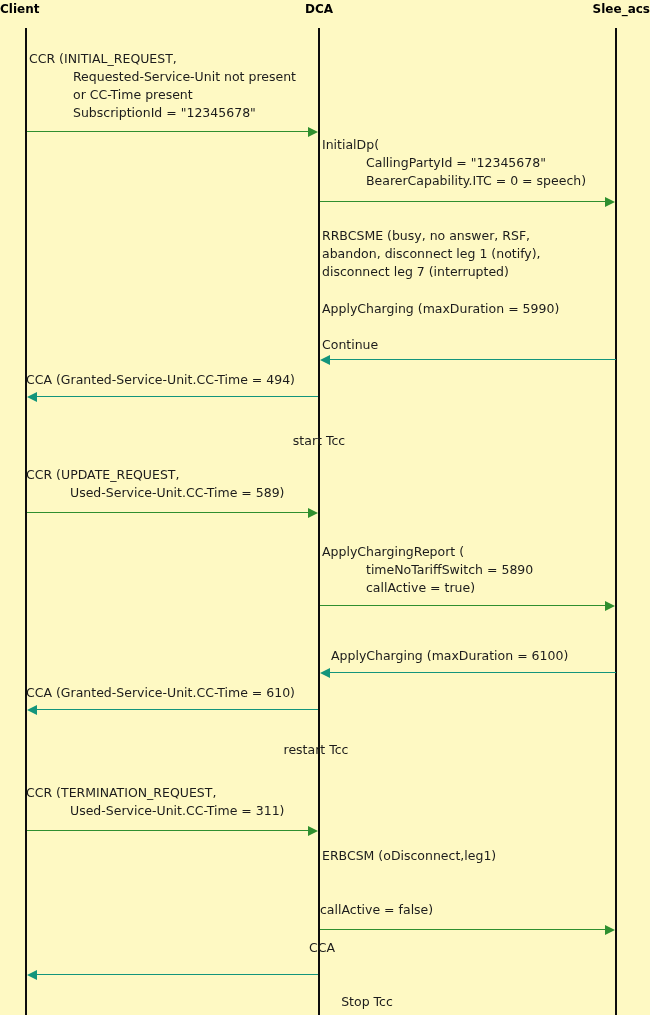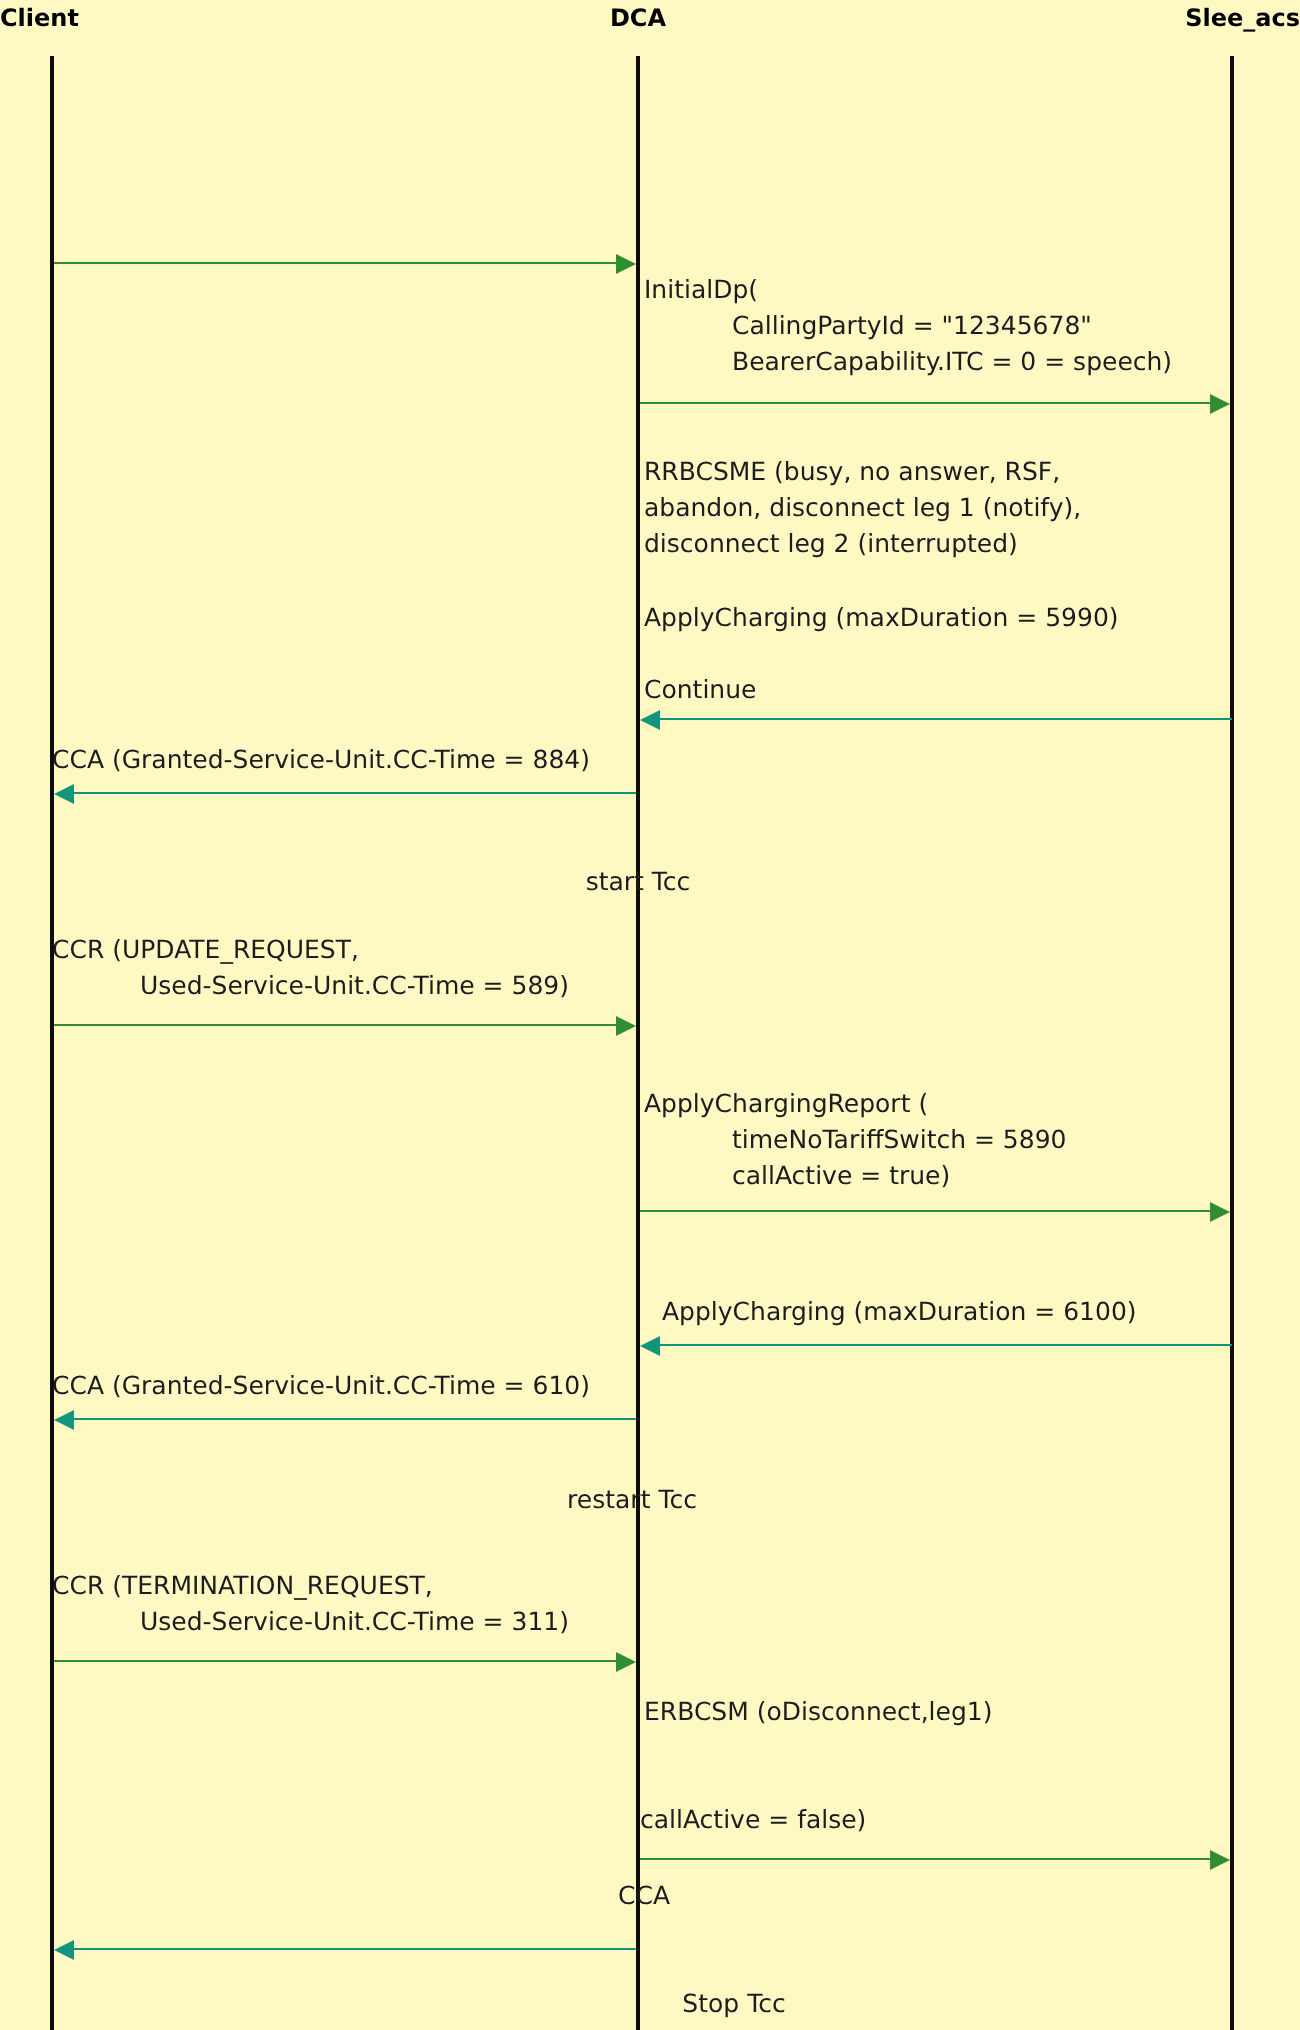--- a/index.html
+++ b/index.html
@@ -82,36 +82,37 @@
 <div id="diagram">
 
   <div class="participant-label anchor-left" style="left:0px;">Client</div>
   <div class="participant-label anchor-mid" style="left:319px;">DCA</div>
   <div class="participant-label anchor-right" style="left:650px;">Slee_acs</div>
 
   <div class="lifeline" style="left:25px;  height:987px;"></div>
   <div class="lifeline" style="left:318px; height:987px;"></div>
   <div class="lifeline" style="left:615px; height:987px;"></div>
 
+  <div class="msg-text" style="left:29px; top:50px;"><span>CCR (INITIAL_REQUEST,</span><br><span class="indent-1">Requested-Service-Unit not present</span><br><span class="indent-1">or CC-Time present</span><br><span class="indent-1">SubscriptionId = "12345678"</span></div>
   <div class="msg-line" style="left:27px; top:131px; width:281px;"></div>
   <div class="arrow-head right" style="left:308px; top:127px;"></div>
 
   <div class="msg-text" style="left:322px; top:136px;"><span>InitialDp(</span><br><span class="indent-1">CallingPartyId = "12345678"</span><br><span class="indent-1">BearerCapability.ITC = 0 = speech)</span></div>
   <div class="msg-line" style="left:320px; top:201px; width:285px;"></div>
   <div class="arrow-head right" style="left:605px; top:197px;"></div>
 
-  <div class="msg-text" style="left:322px; top:227px;"><span>RRBCSME (busy, no answer, RSF,</span><br><span>abandon, disconnect leg 1 (notify),</span><br><span>disconnect leg 2 (interrupted)</span></div>
+  <div class="msg-text" style="left:322px; top:227px;"><span>RRBCSME (busy, no answer, RSF,</span><br><span>abandon, disconnect leg 1 (notify),</span><br><span>disconnect leg 7 (interrupted)</span></div>
 
   <div class="msg-text" style="left:322px; top:300px;"><span>ApplyCharging (maxDuration = 5990)</span></div>
 
   <div class="msg-text" style="left:322px; top:336px;"><span>Continue</span></div>
   <div class="msg-line ret" style="left:330px; top:359px; width:286px;"></div>
   <div class="arrow-head left" style="left:320px; top:355px;"></div>
 
-  <div class="msg-text" style="left:26px; top:371px;"><span>CCA (Granted-Service-Unit.CC-Time = 884)</span></div>
+  <div class="msg-text" style="left:26px; top:371px;"><span>CCA (Granted-Service-Unit.CC-Time = 494)</span></div>
   <div class="msg-line ret" style="left:37px; top:396px; width:281px;"></div>
   <div class="arrow-head left" style="left:27px; top:392px;"></div>
 
   <div class="msg-text centered" style="left:319px; top:432px;"><span>start Tcc</span></div>
 
   <div class="msg-text" style="left:26px; top:466px;"><span>CCR (UPDATE_REQUEST,</span><br><span class="indent-1">Used-Service-Unit.CC-Time = 589)</span></div>
   <div class="msg-line" style="left:27px; top:512px; width:281px;"></div>
   <div class="arrow-head right" style="left:308px; top:508px;"></div>
 
   <div class="msg-text" style="left:322px; top:543px;"><span>ApplyChargingReport (</span><br><span class="indent-1">timeNoTariffSwitch = 5890</span><br><span class="indent-1">callActive = true)</span></div>

